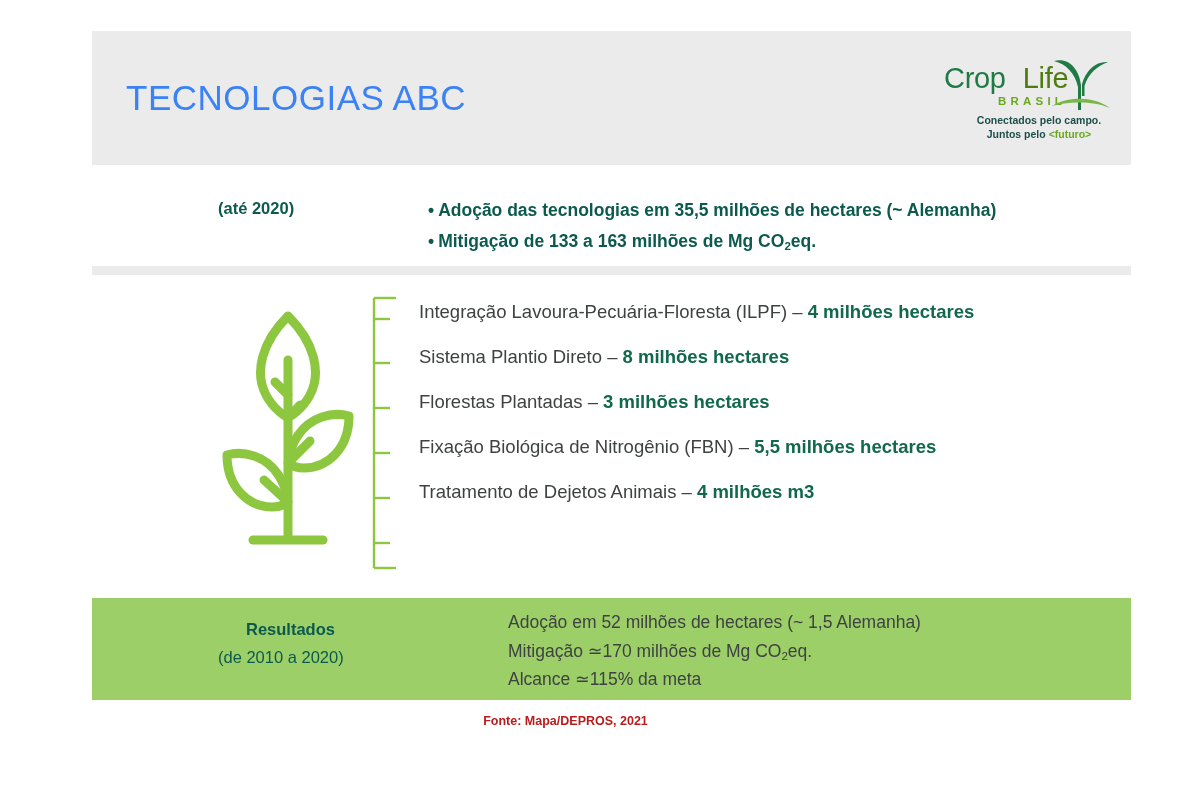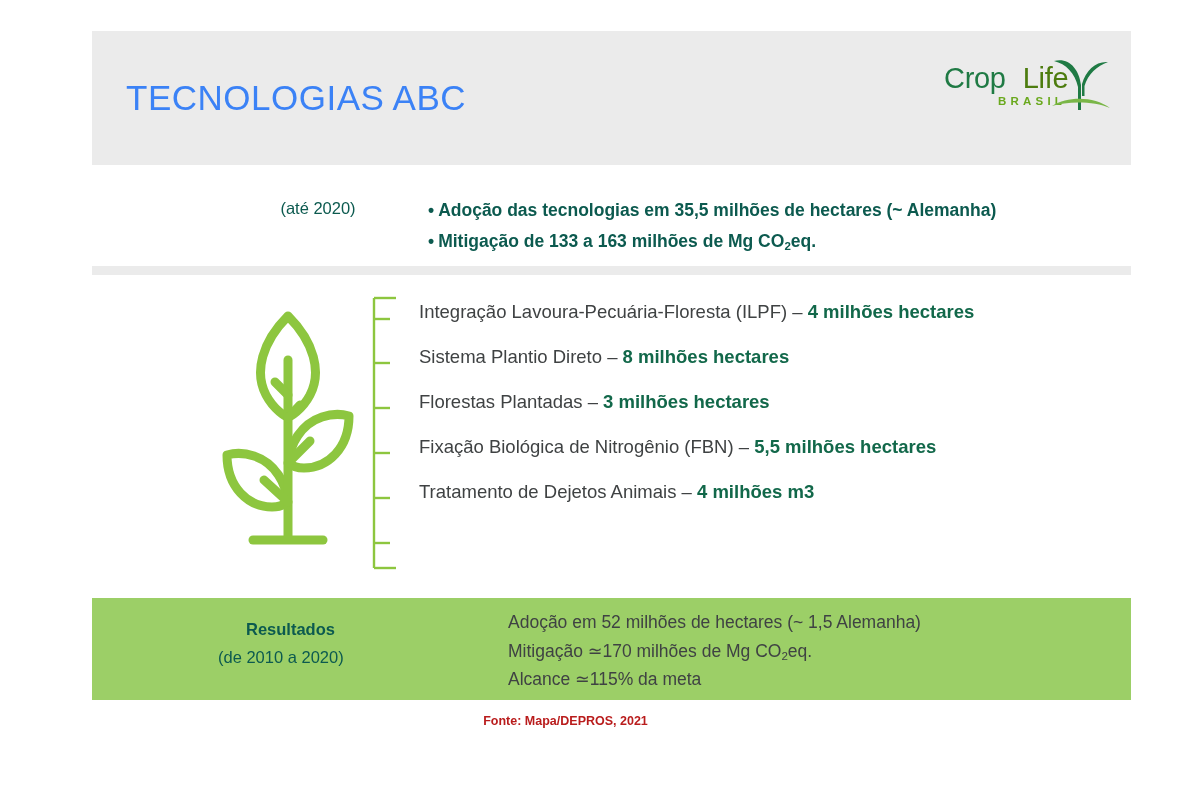--- a/index.html
+++ b/index.html
@@ -91,21 +91,21 @@
   .goals-label {
     position: absolute;
     left: 218px;
     top: 195px;
     width: 200px;
     color: #0c5a4f;
     font-size: 16.5px;
     line-height: 1.6;
   }
   .goals-label .lbl-main { font-weight: 700; display: block; }
-  .goals-label .lbl-sub { font-weight: 400; display: block; text-align: center; }
+  .goals-label .lbl-sub { font-weight: 700; display: block; }
 
   .goals-bullets {
     position: absolute;
     left: 428px;
     top: 195px;
     color: #0c5a4f;
     font-size: 17.5px;
     font-weight: 700;
     line-height: 1.72;
   }
@@ -212,20 +212,24 @@
   <div class="logo-wordmark">
     <span class="logo-crop">Crop</span><span class="logo-life">Life</span>
   </div>
   <div class="logo-brasil">BRASIL</div>
   <div class="logo-mark">
     <svg viewBox="0 0 66 66" width="66" height="66" aria-hidden="true">
       <path d="M6 9 C20 5, 31 16, 33 33 L33 58 L30 58 L30 35 C27 21, 18 12, 6 9 Z" fill="#1f7a44"></path>
       <path d="M60 10 C48 9, 38 18, 34 32 L34 44 L36.5 44 L36.5 34 C40 22, 49 14, 60 10 Z" fill="#1f7a44"></path>
       <path d="M4 54 C20 44, 46 44, 62 56 C46 49, 20 49, 4 54 Z" fill="#7ab648"></path>
     </svg>
+  </div>
+  <div class="logo-tagline">
+    <span>Conectados pelo campo.</span><br>
+    <span>Juntos pelo </span><span class="futuro">&lt;futuro&gt;</span>
   </div>
 </div>
 
 <div class="goals-label">
   <span class="lbl-sub">(até 2020)</span>
 </div>
 
 <div class="goals-bullets">
   <div class="bullet-row">
     <span class="dot">•</span><span>Adoção das tecnologias em 35,5 milhões de hectares (~ Alemanha)</span><sub></sub><span></span>

